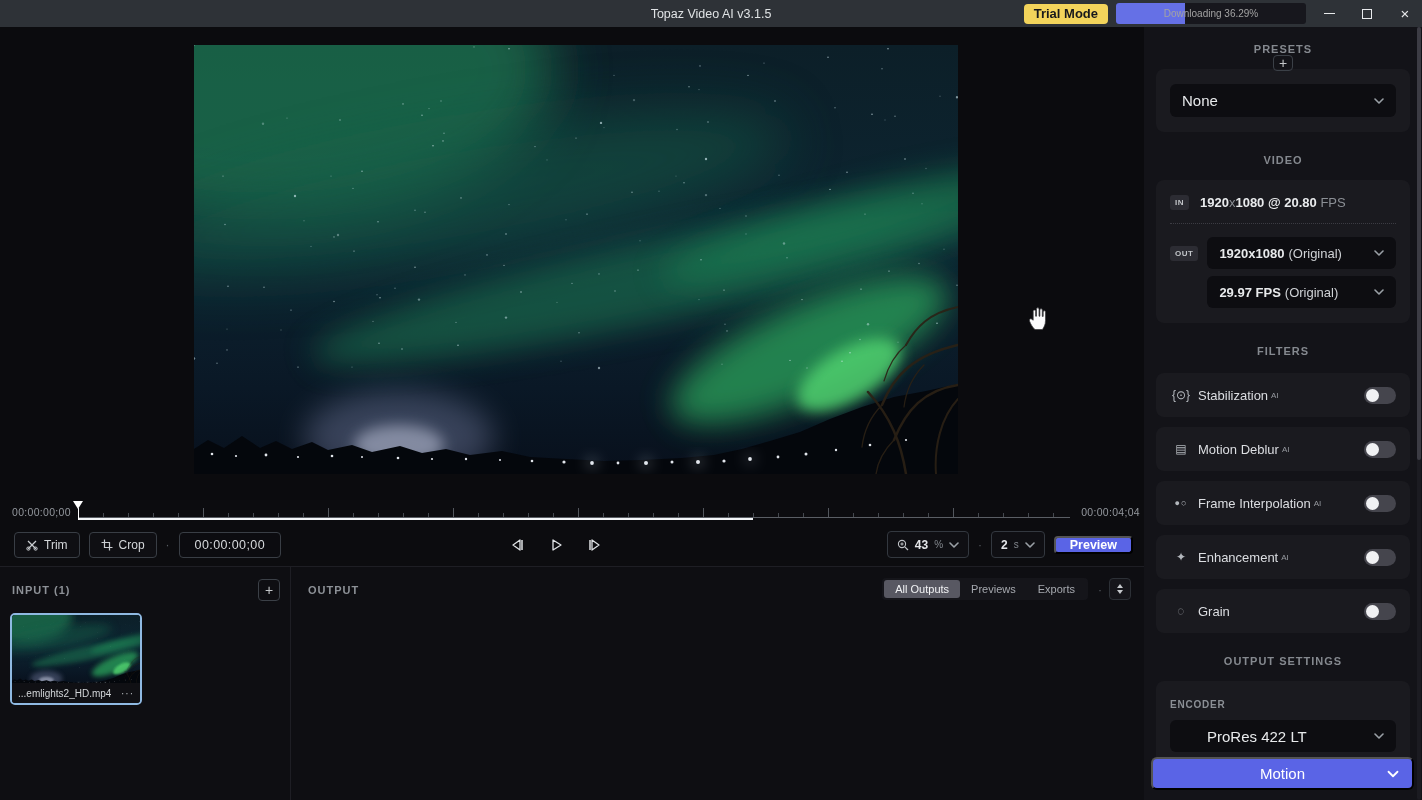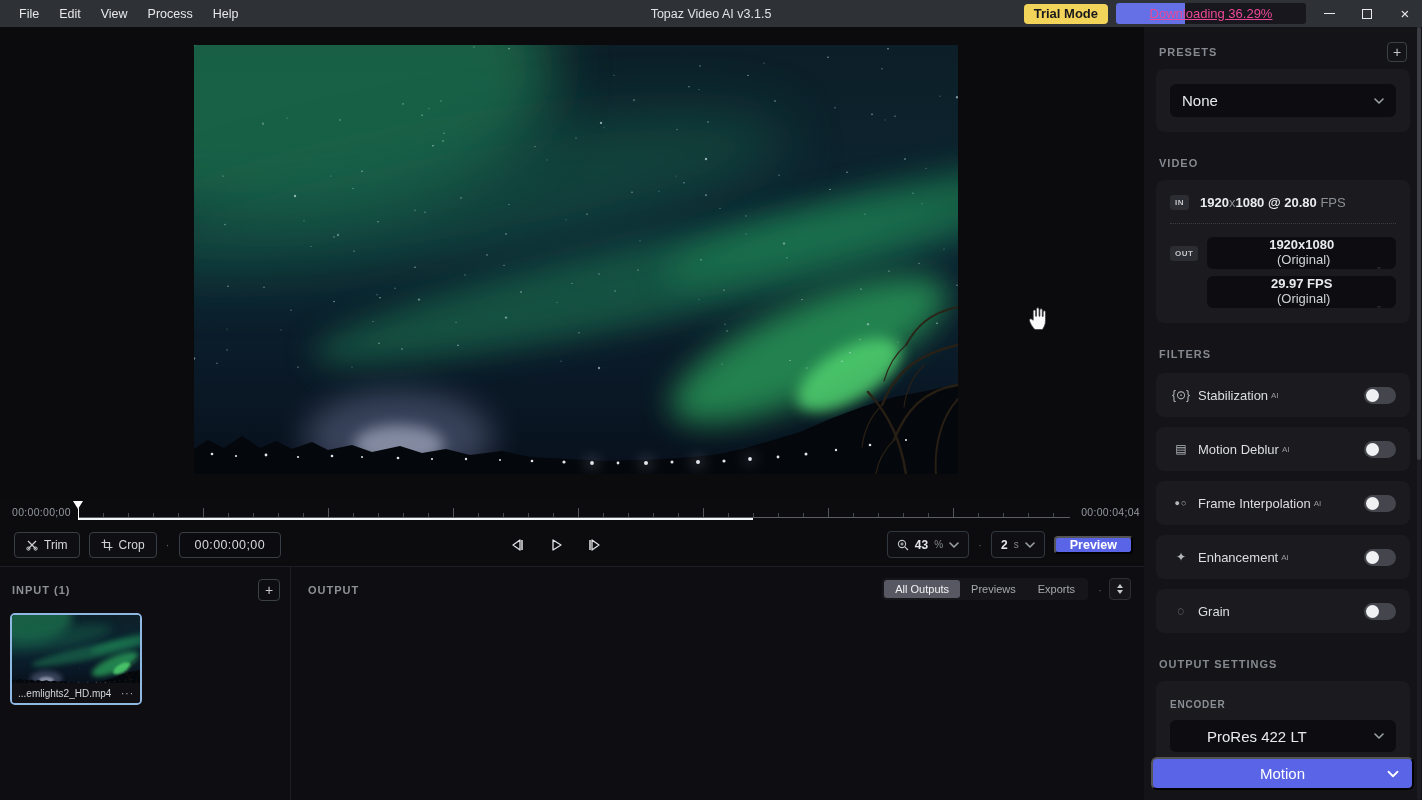--- a/index.html
+++ b/index.html
@@ -9,21 +9,21 @@
 
   
   .titlebar { position:absolute; top:0; left:0; right:0; height:27px; background:#2e3237; display:flex; align-items:center; z-index:40; }
   .menu { display:flex; align-items:center; padding-left:10px; gap:2px; }
   .menu-item { font-size:12.5px; color:#e6e8ea; padding:4px 9px; cursor:default; }
   .app-title { position:absolute; left:50%; transform:translateX(-50%); font-size:12.5px; color:#dfe2e4; white-space:nowrap; }
   .tb-right { position:absolute; right:0; top:0; height:27px; display:flex; align-items:center; gap:8px; padding-right:2px; }
   .trial-badge { background:#f3d45b; color:#17181c; font-size:13px; font-weight:bold; border-radius:4px; padding:2px 10px; line-height:16px; }
   .dl-progress { position:relative; width:190px; height:21px; background:#17171d; border-radius:3px; overflow:hidden; }
   .dl-fill { position:absolute; left:0; top:0; bottom:0; background:#6570e6; }
-  .dl-text { position:relative; z-index:2; width:100%; height:100%; display:flex; align-items:center; justify-content:center; font-size:13px; color:#ec4899; white-space:nowrap;text-decoration:underline; }
+  .dl-text { position:relative; z-index:2; width:100%; height:100%; display:flex; align-items:center; justify-content:center; font-size:10px; color:#a3a3a3; white-space:nowrap; }
   .win-btn { width:30px; height:27px; display:flex; align-items:center; justify-content:center; color:#e8eaec; }
   .win-min-glyph { width:11px; height:1.5px; background:#e8eaec; }
   .win-max-glyph { width:10px; height:10px; border:1.5px solid #e8eaec; }
   .win-close-glyph { font-size:15px; line-height:1; color:#e8eaec; }
 
   
   .viewport { position:absolute; top:27px; left:0; width:1144px; height:473px; background:#0b0b0e; }
   .preview-frame { position:absolute; left:194px; top:18px; width:764px; height:429px; overflow:hidden; background:#0a1620; }
   .preview-frame svg { display:block; width:100%; height:100%; }
   .hand-cursor { position:absolute; left:1026px; top:276px; width:24px; height:28px; z-index:30; }
@@ -77,38 +77,38 @@
   .tabs { position:absolute; right:56px; top:11px; display:flex; align-items:center; background:#15151a; border-radius:4px; padding:2px; }
   .tab { font-size:11px; color:#a6a9af; padding:3px 11px; border-radius:3px; white-space:nowrap; }
   .tab.active { background:#585862; color:#f2f3f5; }
   .tabs-sep { position:absolute; right:42px; top:16px; }
   .sort-btn { position:absolute; right:13px; top:11px; width:22px; height:22px; border-radius:4px; background:#15151a; border:1px solid #2c3036; display:flex; flex-direction:column; align-items:center; justify-content:center; gap:2px; }
   .tri-up { width:0; height:0; border-left:3.5px solid transparent; border-right:3.5px solid transparent; border-bottom:4.5px solid #c6c9cd; }
   .tri-down { width:0; height:0; border-left:3.5px solid transparent; border-right:3.5px solid transparent; border-top:4.5px solid #c6c9cd; }
 
   
   .sidebar { position:absolute; top:27px; right:0; bottom:0; width:278px; background:#131318; overflow:hidden; }
-  .side-head { display:flex; align-items:center; justify-content:space-between; margin:16px 15px 0; height:18px; }
+  .side-head { display:flex; align-items:center; justify-content:space-between; margin:16px 15px 0; height:18px;flex-direction:column; }
   .side-head-title { font-size:11px; font-weight:bold; color:#85898f; letter-spacing:1px; }
   .side-head .sq-btn { width:20px; height:20px; }
   .card { margin:8px 12px 0; background:#1a1a1f; border-radius:8px; padding:15px 14px; }
   .select { height:33px; background:#0d0d11; border-radius:6px; display:flex; align-items:center; padding:0 12px; }
   .select-label { font-size:15px; color:#e8eaec; }
   .select .chev { margin-left:auto; }
   .mt22 { margin-top:22px; }
   .in-row { display:flex; align-items:center; gap:11px; }
   .io-badge { background:#2c2c33; border-radius:3px; font-size:8px; font-weight:bold; color:#c2c5c9; padding:3px 5px; letter-spacing:.5px; }
   .in-text { font-size:13px; }
   .seg-b { color:#e9ebed; font-weight:bold; }
   .seg-d { color:#8b8f95; }
   .dotted-div { border-top:1px dotted #3c3c43; margin:13px 0; }
   .out-row { display:flex; align-items:flex-start; gap:9px; }
   .out-row .io-badge { margin-top:9px; }
   .out-selects { flex:1; display:flex; flex-direction:column; gap:7px; }
-  .out-selects .select { height:32px;flex-direction:column; }
+  .out-selects .select { height:32px; }
   .sel-strong { font-size:13px; color:#e8eaec; font-weight:bold; }
   .sel-norm { font-size:13px; color:#cfd2d6; margin-left:4px; }
   .filter-row { margin:10px 12px 0; height:44px; background:#1a1a1f; border-radius:8px; display:flex; align-items:center; padding:0 14px; }
   .filter-row:first-of-type { margin-top:8px; }
   .f-icon { width:22px; font-size:12px; color:#b4b8bd; text-align:center; flex:none; }
   .f-icon.small { font-size:9px; letter-spacing:1px; }
   .f-label { font-size:13px; color:#dcdee2; margin-left:6px; }
   .f-ai { font-size:8px; color:#96999f; vertical-align:super; margin-left:3px; }
   .toggle { margin-left:auto; width:32px; height:17px; background:#45454d; border-radius:9px; position:relative; flex:none; }
   .toggle .knob { position:absolute; left:2px; top:2px; width:13px; height:13px; border-radius:50%; background:#f0f1f3; }
@@ -333,27 +333,20 @@
     </g>
     <g id="chev-down">
       <polyline points="1,2 5,6 9,2" fill="none" stroke="#9aa0a6" stroke-width="1.6" stroke-linecap="round" stroke-linejoin="round"></polyline>
     </g>
   </defs>
 </svg>
 
 <div class="window">
 
   <header class="titlebar">
-    <nav class="menu">
-      <span class="menu-item">File</span>
-      <span class="menu-item">Edit</span>
-      <span class="menu-item">View</span>
-      <span class="menu-item">Process</span>
-      <span class="menu-item">Help</span>
-    </nav>
     <div class="app-title">Topaz Video AI v3.1.5</div>
     <div class="tb-right">
       <span class="trial-badge">Trial Mode</span>
       <div class="dl-progress">
         <div class="dl-fill" style="width: 36.29%;"></div>
         <div class="dl-text">Downloading 36.29%</div>
       </div>
       <div class="win-btn">
           <span class="win-min-glyph"></span>
         </div>

